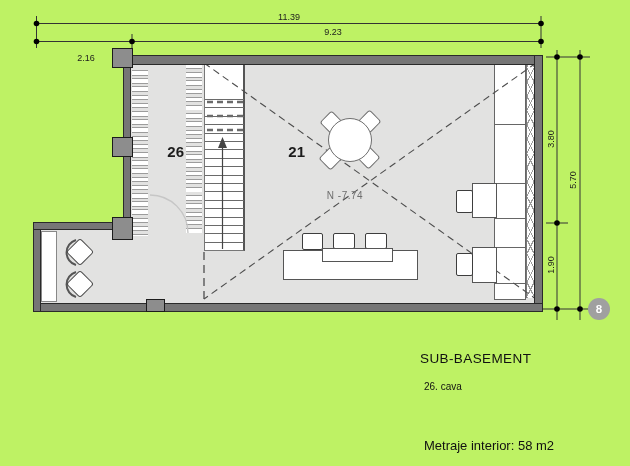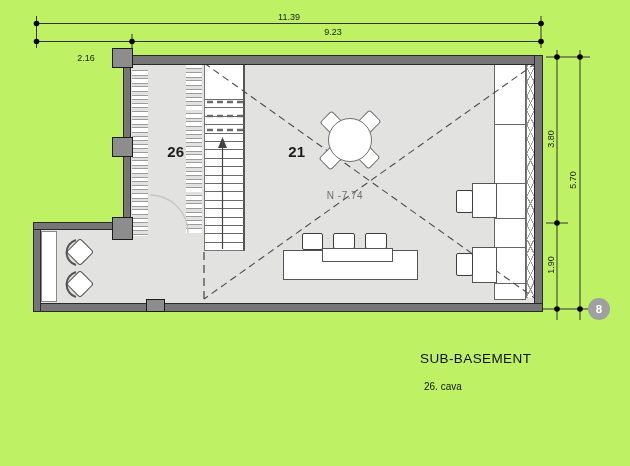--- a/index.html
+++ b/index.html
@@ -154,13 +154,14 @@
   <div class="abs dim dimv" style="left:573px;top:180px;">5.70</div>
 
   <div class="abs roomnum" style="left:144px;top:143px;width:40px;">26</div>
   <div class="abs roomnum" style="left:265px;top:143px;width:40px;">21</div>
   <div class="abs levellbl" style="left:315px;top:190px;width:60px;">N -7.74</div>
 
   <div class="abs marker" style="left:588px;top:298px;width:22px;height:22px;">8</div>
 
   <div class="abs lg-title" style="left:420px;top:351px;">SUB-BASEMENT</div>
   <div class="abs lg-item" style="left:424px;top:381px;">26. cava</div>
+  <div class="abs lg-area" style="left:424px;top:438px;">Metraje interior: 58 m2</div>
 </div>
 
 </body></html>

